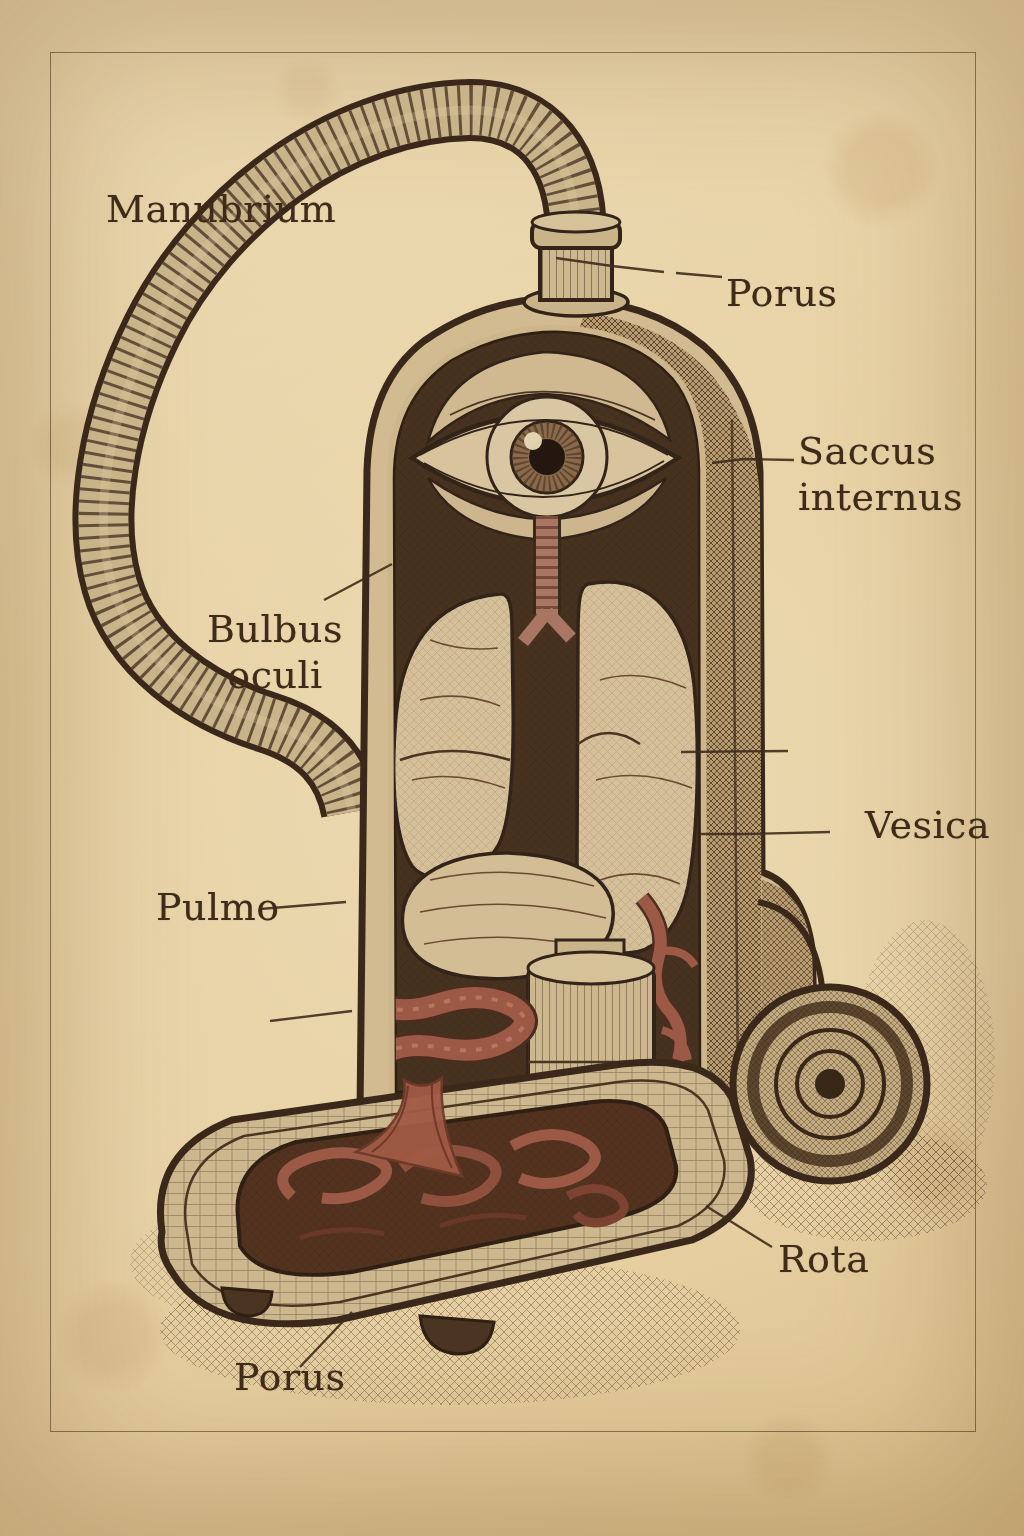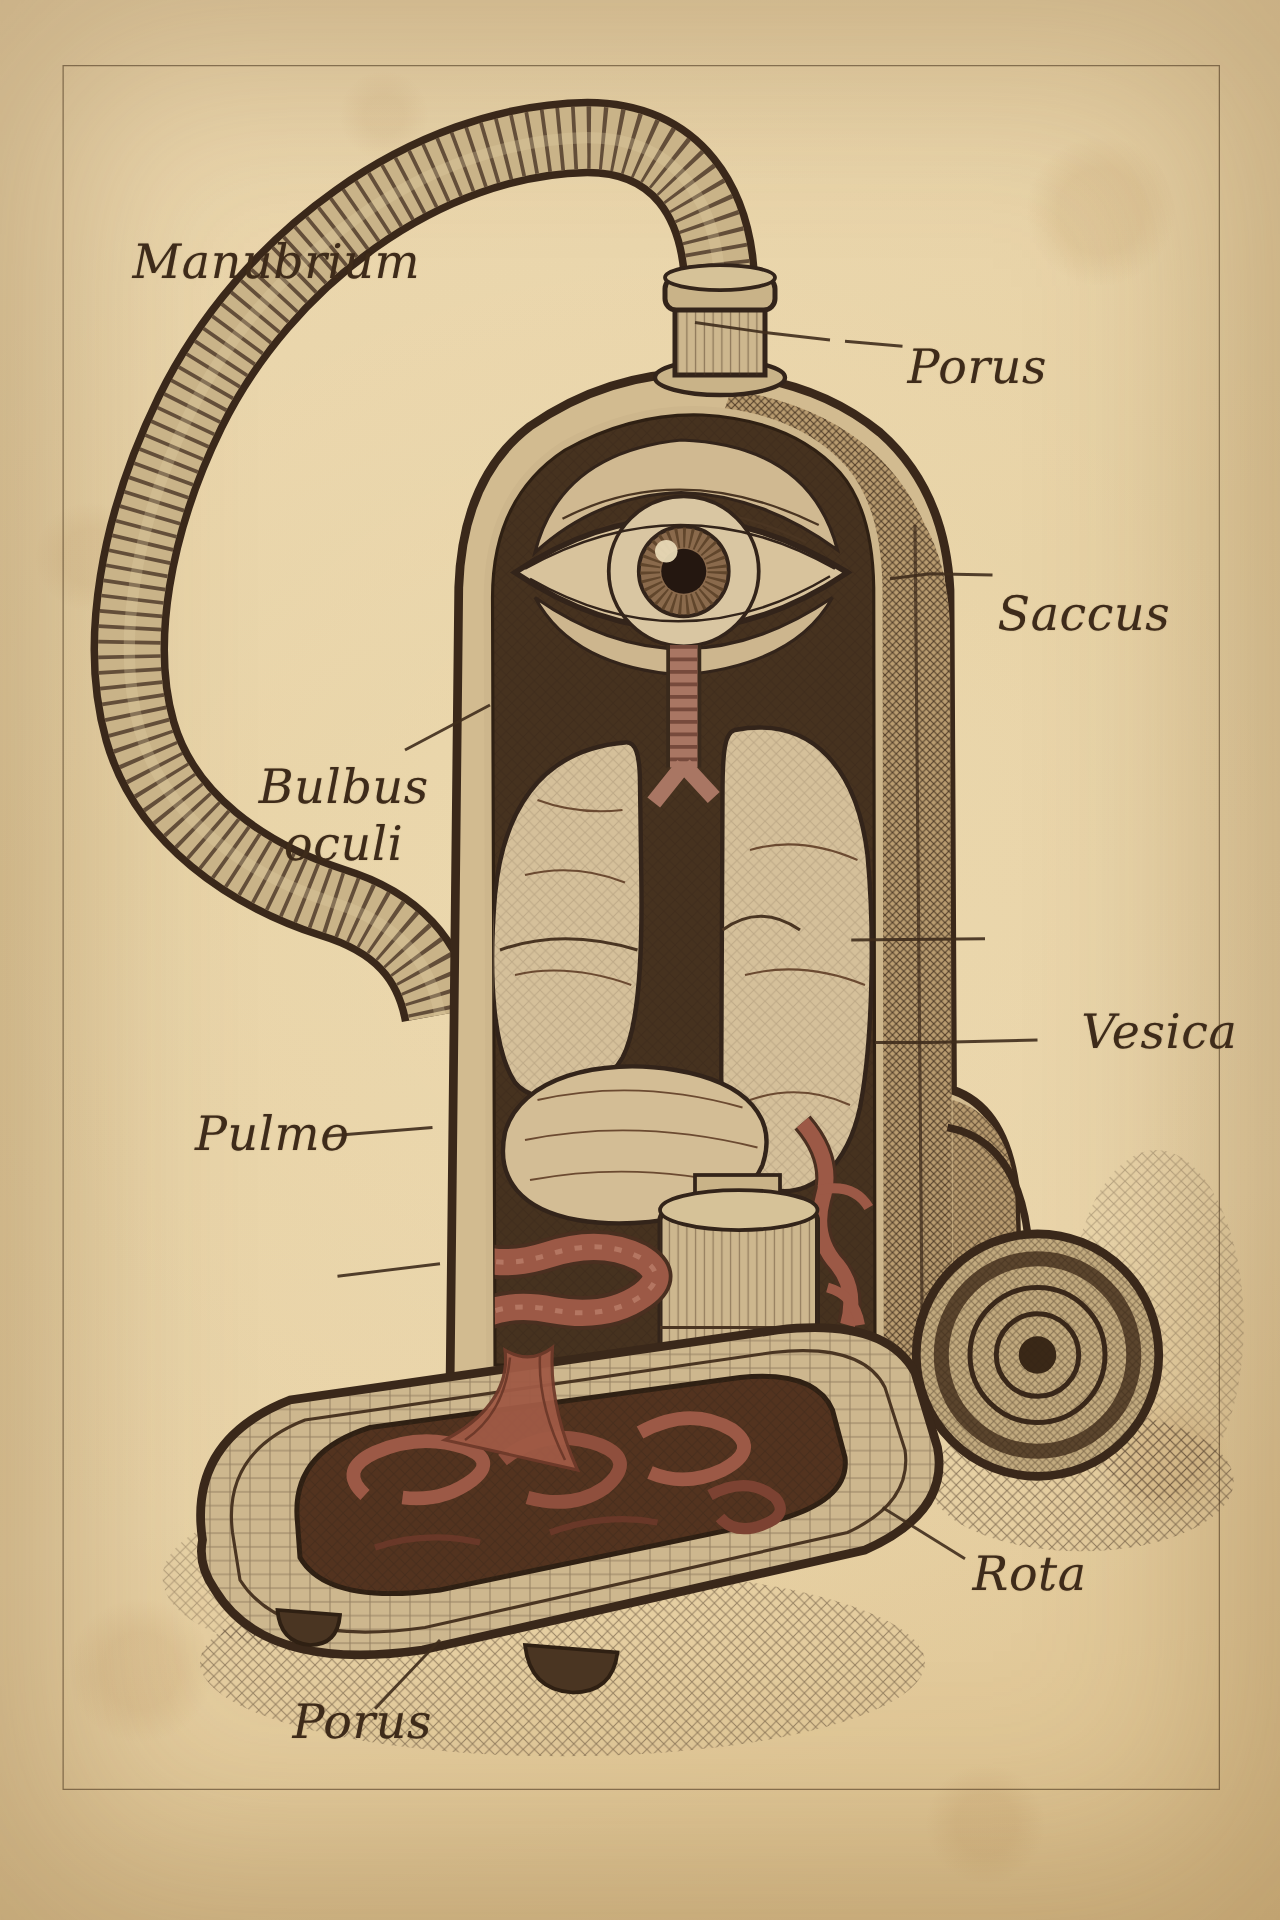--- a/index.html
+++ b/index.html
@@ -19,21 +19,21 @@
     box-shadow: inset 0 0 150px 50px rgba(118,82,38,.30);
     font-family:"DejaVu Serif", serif;
   }
   .frame{
     position:absolute;left:50px;top:52px;width:924px;height:1378px;
     border:1.6px solid rgba(62,41,20,.55);
     pointer-events:none;
   }
   .scene{position:absolute;left:0;top:0;width:1024px;height:1536px;}
   .lbl{
-    position:absolute;color:#3e2b1a;font-style:italic;font-size:38px;
+    position:absolute;color:#3e2b1a;font-size:38px;
     letter-spacing:.5px;line-height:1.22;white-space:nowrap;
     text-shadow:0 0 1px rgba(62,41,20,.35);
   }
   .lbl.center{text-align:center;white-space:normal;}
 </style>
 </head>
 <body>
 
 <div class="paper">
 
@@ -200,22 +200,23 @@
       <path d="M 270 1021 L 352 1011"></path>
       <path d="M 772 1247 L 706 1206"></path>
       <path d="M 300 1367 L 352 1312"></path>
     </g>
   </svg>
 
   <div class="lbl" style="left:106px;top:186px;">Manubrium</div>
 
   <div class="lbl" style="left:726px;top:270px;">Porus</div>
 
-  <div class="lbl" style="left:798px;top:428px;margin-top:40px;">
+  <div class="lbl" style="left:798px;top:428px;">
     <span>Saccus</span><br>
+    <span>internus</span>
   </div>
 
   <div class="lbl center" style="left:195px;top:588px;width:160px;margin-top:18px;">
     <span>Bulbus</span><br>
     <span>oculi</span>
   </div>
 
   <div class="lbl" style="left:156px;top:884px;text-align:center;">Pulmo</div>
 
   <div class="lbl" style="left:865px;top:802px;">Vesica</div>

